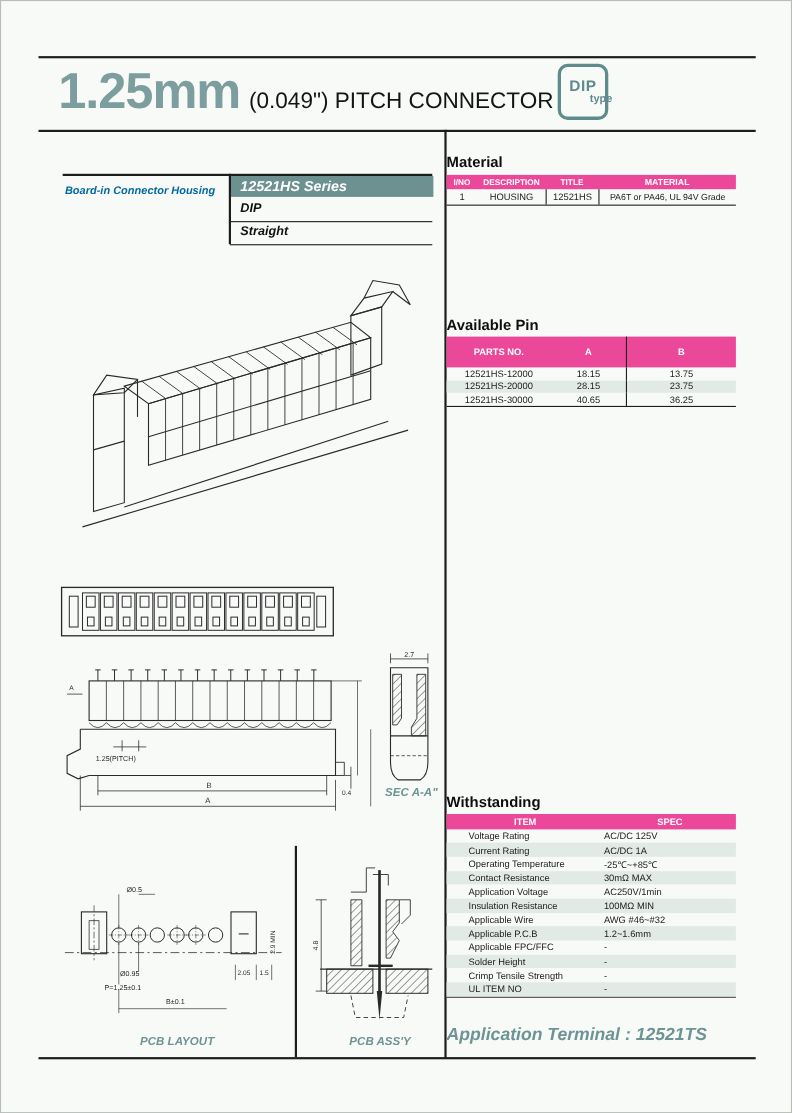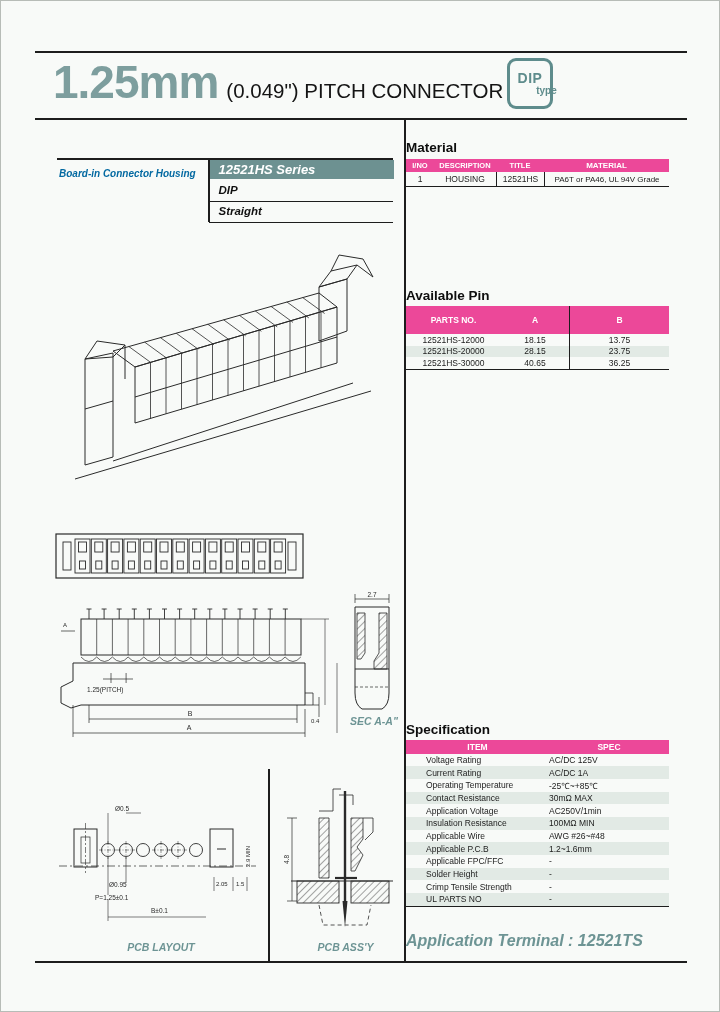--- a/index.html
+++ b/index.html
@@ -354,21 +354,21 @@
       <span class="c1">28.15</span>
       <span class="c2">23.75</span>
     </div>
     <div class="row">
       <span class="c0">12521HS-30000</span>
       <span class="c1">40.65</span>
       <span class="c2">36.25</span>
     </div>
   </div>
 
-  <div class="sec-h" style="left:405px;top:721px;">Specification</div>
+  <div class="sec-h" style="left:405px;top:721px;">Withstanding</div>
   <div class="tbl spec" style="top:739px;">
     <div class="hdr">
       <span class="c0" style="justify-content:center;padding-left:0;">ITEM</span>
       <span class="c1" style="justify-content:center;">SPEC</span>
     </div>
     <div class="row">
       <span class="c0">Voltage Rating</span>
       <span class="c1">AC/DC 125V</span>
     </div>
     <div class="row shade">
@@ -386,39 +386,39 @@
     <div class="row">
       <span class="c0">Application Voltage</span>
       <span class="c1">AC250V/1min</span>
     </div>
     <div class="row shade">
       <span class="c0">Insulation Resistance</span>
       <span class="c1">100MΩ MIN</span>
     </div>
     <div class="row">
       <span class="c0">Applicable Wire</span>
-      <span class="c1">AWG #26~#48</span>
+      <span class="c1">AWG #46~#32</span>
     </div>
     <div class="row shade">
       <span class="c0">Applicable P.C.B</span>
       <span class="c1">1.2~1.6mm</span>
     </div>
     <div class="row">
       <span class="c0">Applicable FPC/FFC</span>
       <span class="c1">-</span>
     </div>
     <div class="row shade">
       <span class="c0">Solder Height</span>
       <span class="c1">-</span>
     </div>
     <div class="row">
       <span class="c0">Crimp Tensile Strength</span>
       <span class="c1">-</span>
     </div>
     <div class="row shade">
-      <span class="c0">UL PARTS NO</span>
+      <span class="c0">UL ITEM NO</span>
       <span class="c1">-</span>
     </div>
   </div>
 
   <div class="app-term">Application Terminal : 12521TS</div>
 
 </div>
 
 </body></html>

